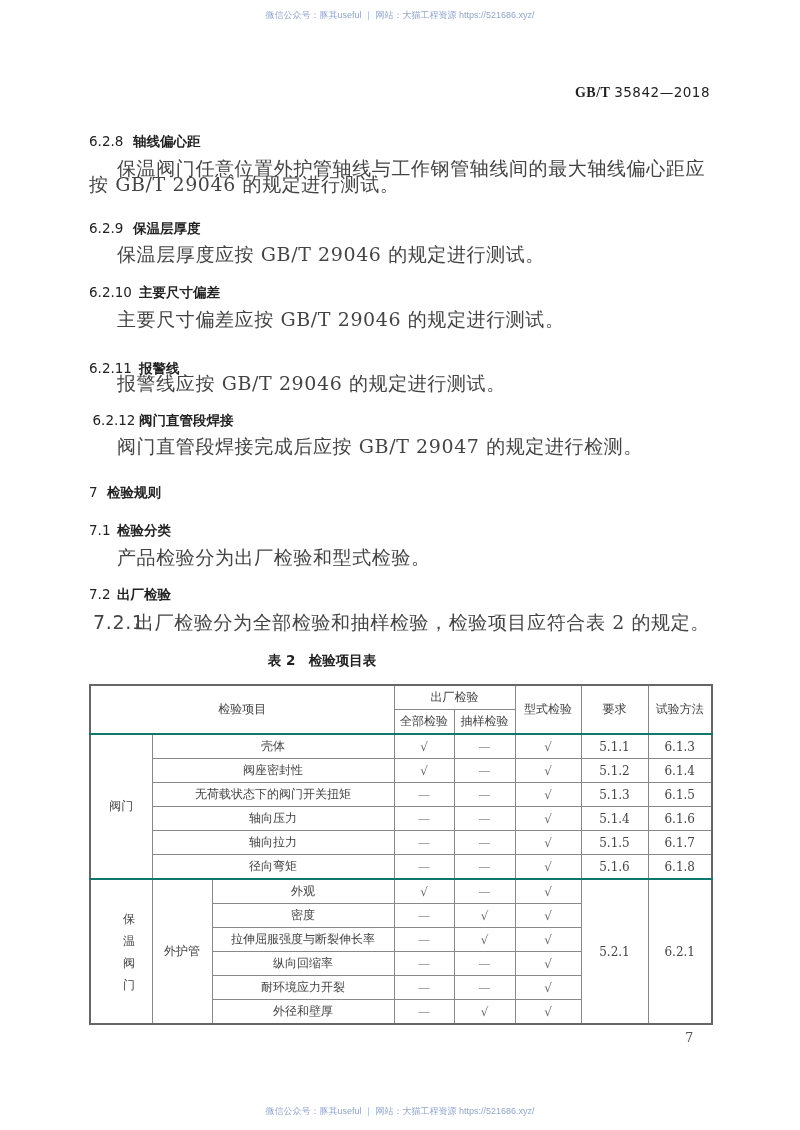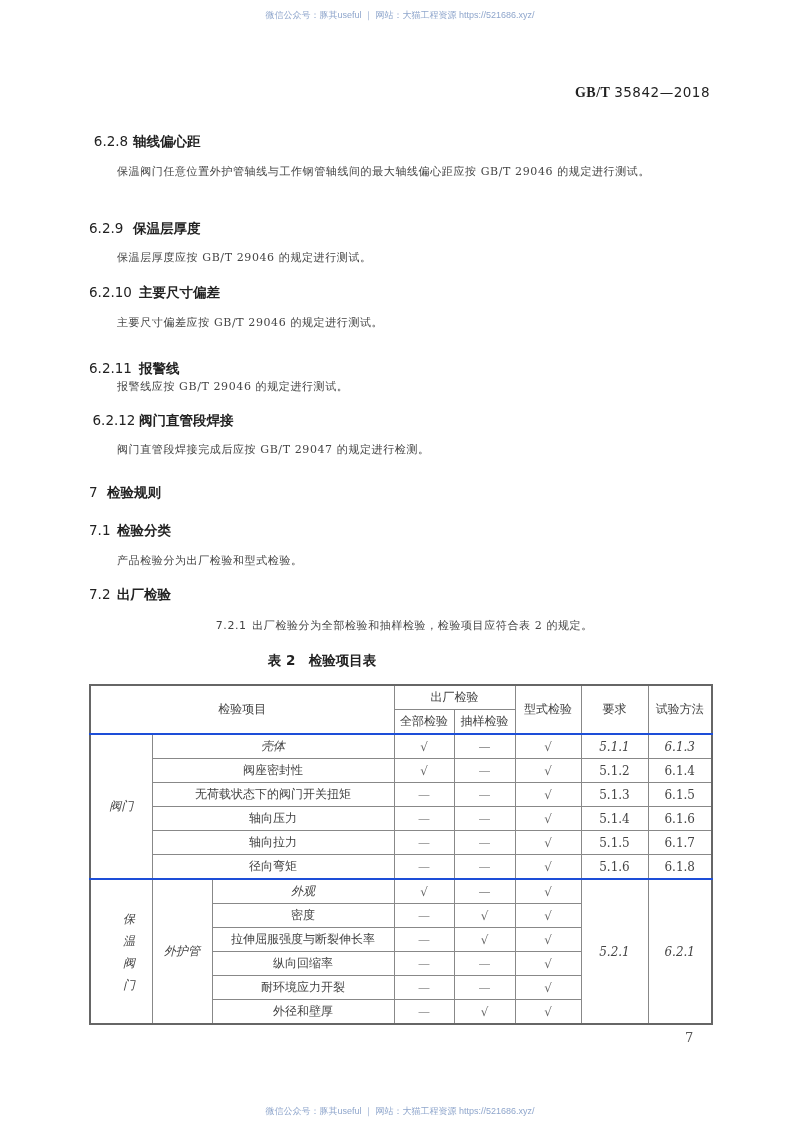--- a/index.html
+++ b/index.html
@@ -6,46 +6,46 @@
   body { width:800px; height:1130px; position:relative; overflow:hidden;
          font-family:"DejaVu Serif","Liberation Serif",serif; color:#333; }
   .wm { position:absolute; left:0; width:800px; text-align:center; font-size:9px;
         color:#8fa6cc; font-family:Liberation Sans, sans-serif; }
   .std-no { position:absolute; right:90px; top:84px; font-size:14px; color:#222;
             font-family:"Liberation Serif",serif; font-weight:bold; letter-spacing:0.5px; }
   .std-no .num { font-family:"DejaVu Sans",sans-serif; font-weight:normal; font-size:13.5px; }
   .h { position:absolute; left:89px; font-family:"DejaVu Sans",sans-serif; font-size:13.5px;
        font-weight:bold; color:#222; white-space:nowrap; }
   .h .no { font-weight:normal; display:inline-block; }
-  .p { position:absolute; left:89px; width:625px; font-size:11px; line-height:24px;
+  .p { position:absolute; left:89px; width:625px; font-size:19px; line-height:16px;
        color:#444; text-indent:28px; letter-spacing:0.6px; }
   .p.noindent { text-indent:0; }
   .caption { position:absolute; left:0; width:644px; text-align:center; top:652px;
              font-family:"DejaVu Sans",sans-serif; font-weight:bold; font-size:13.5px; color:#222; }
   table.insp { position:absolute; left:89px; top:684px; width:622px; border-collapse:collapse;
                border:2px solid #666; font-size:12px; color:#444; table-layout:fixed; }
   table.insp td { border:1px solid #888; text-align:center; padding:0; height:23px; }
   table.insp tr.hdr td { height:23px; }
-  table.insp tr.split td { border-top:2px solid #1d4ed8;font-style:italic; }
+  table.insp tr.split td { border-top:2px solid #0f766e; }
   .mark { color:#666; }
   .dash { color:#999; }
   .pageno { position:absolute; left:685px; top:1030px; font-size:13px; color:#555; }
 </style>
 </head>
 <body>
 
 <div class="wm" style="top:9px;">微信公众号：豚其useful ｜ 网站：大猫工程资源 https://521686.xyz/</div>
 
 <div class="std-no">
   <span>GB/T</span>
   <span class="num">35842—2018</span>
 </div>
 
 <div class="h" style="top:133px;">
-  <span class="no" style="width:44px;text-align:center;">6.2.8</span><span>轴线偏心距</span>
+  <span class="no" style="width:44px;">6.2.8</span><span>轴线偏心距</span>
 </div>
 <div class="p" style="top:160px;">保温阀门任意位置外护管轴线与工作钢管轴线间的最大轴线偏心距应按 GB/T 29046 的规定进行测试。</div>
 
 <div class="h" style="top:220px;">
   <span class="no" style="width:44px;">6.2.9</span><span>保温层厚度</span>
 </div>
 <div class="p" style="top:246px;">保温层厚度应按 GB/T 29046 的规定进行测试。</div>
 
 <div class="h" style="top:284px;">
   <span class="no" style="width:50px;">6.2.10</span><span>主要尺寸偏差</span>

